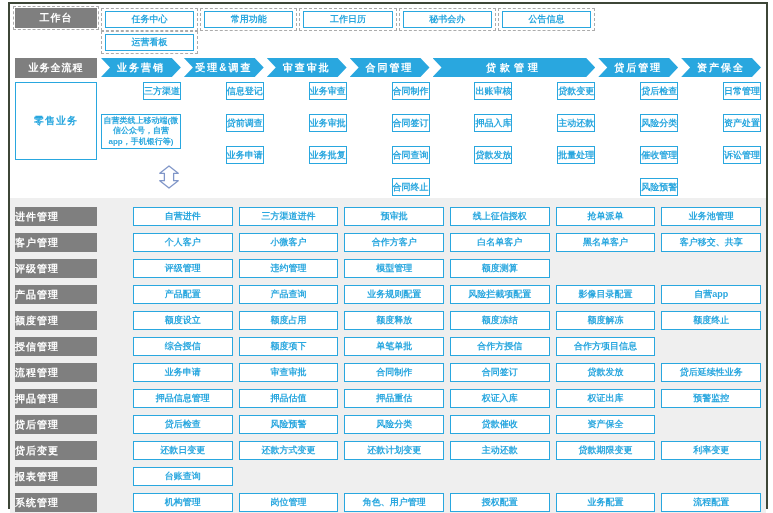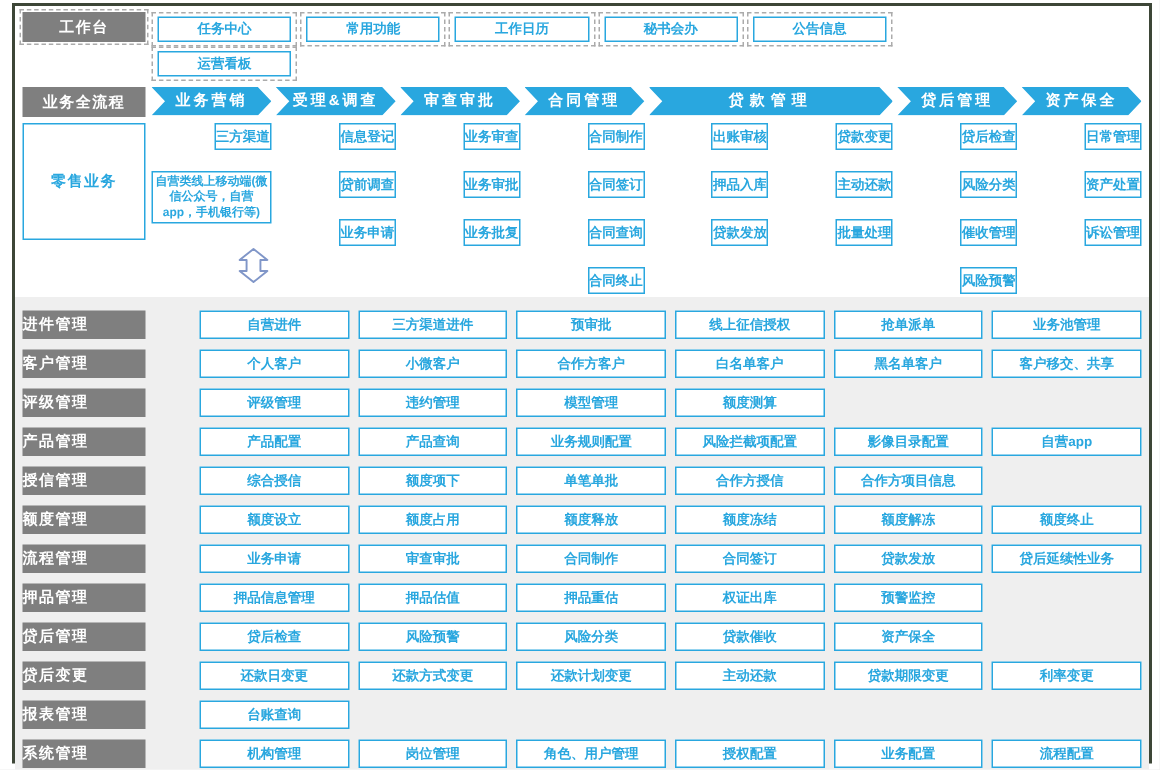--- a/index.html
+++ b/index.html
@@ -265,61 +265,62 @@
 
       <div class="box">产品配置</div>
           <div class="box">产品查询</div>
           <div class="box">业务规则配置</div>
           <div class="box">风险拦截项配置</div>
           <div class="box">影像目录配置</div>
           <div class="box">自营app</div>
         </div>
     </div>
     <div class="mod-row">
-      <div class="mod-lbl">授信管理</div>
-      <div class="mod-items">
-
-      <div class="box">综合授信</div>
-          <div class="box">额度项下</div>
-          <div class="box">单笔单批</div>
-          <div class="box">合作方授信</div>
-          <div class="box">合作方项目信息</div>
-        </div>
-    </div>
-    <div class="mod-row">
       <div class="mod-lbl">额度管理</div>
       <div class="mod-items">
 
       <div class="box">额度设立</div>
           <div class="box">额度占用</div>
           <div class="box">额度释放</div>
           <div class="box">额度冻结</div>
           <div class="box">额度解冻</div>
           <div class="box">额度终止</div>
         </div>
     </div>
     <div class="mod-row">
+      <div class="mod-lbl">授信管理</div>
+      <div class="mod-items">
+
+      <div class="box">综合授信</div>
+          <div class="box">额度项下</div>
+          <div class="box">单笔单批</div>
+          <div class="box">合作方授信</div>
+          <div class="box">合作方项目信息</div>
+        </div>
+    </div>
+    <div class="mod-row">
       <div class="mod-lbl">流程管理</div>
       <div class="mod-items">
 
       <div class="box">业务申请</div>
           <div class="box">审查审批</div>
           <div class="box">合同制作</div>
           <div class="box">合同签订</div>
           <div class="box">贷款发放</div>
           <div class="box">贷后延续性业务</div>
         </div>
     </div>
     <div class="mod-row">
       <div class="mod-lbl">押品管理</div>
       <div class="mod-items">
 
       <div class="box">押品信息管理</div>
           <div class="box">押品估值</div>
           <div class="box">押品重估</div>
+          <div class="box">权证入库</div>
           <div class="box">权证出库</div>
           <div class="box">预警监控</div>
         </div>
     </div>
     <div class="mod-row">
       <div class="mod-lbl">贷后管理</div>
       <div class="mod-items">
 
       <div class="box">贷后检查</div>
           <div class="box">风险预警</div>

